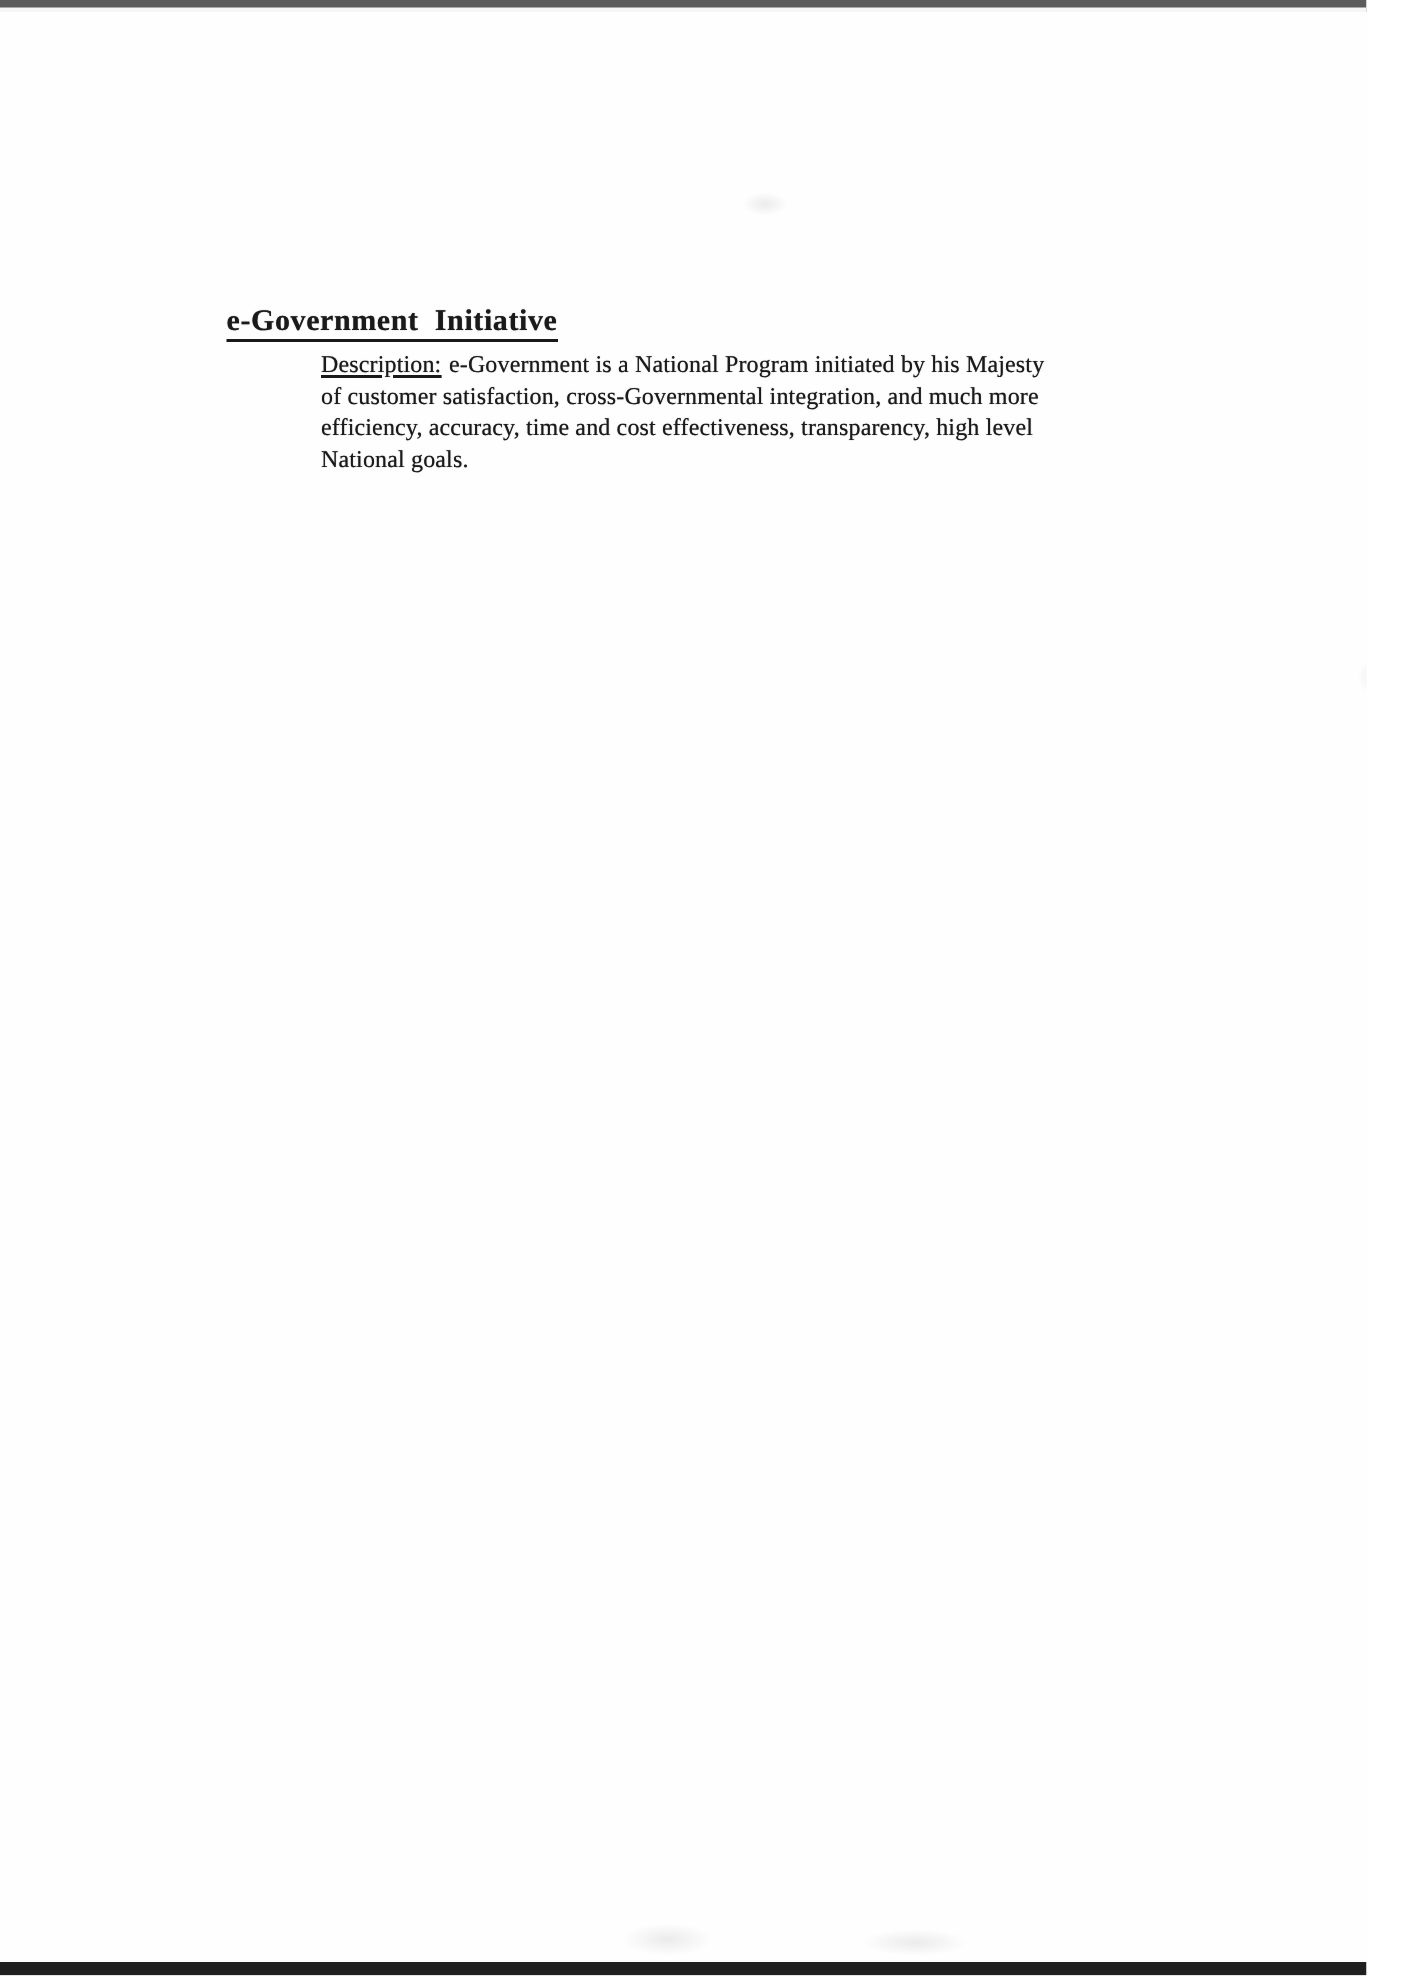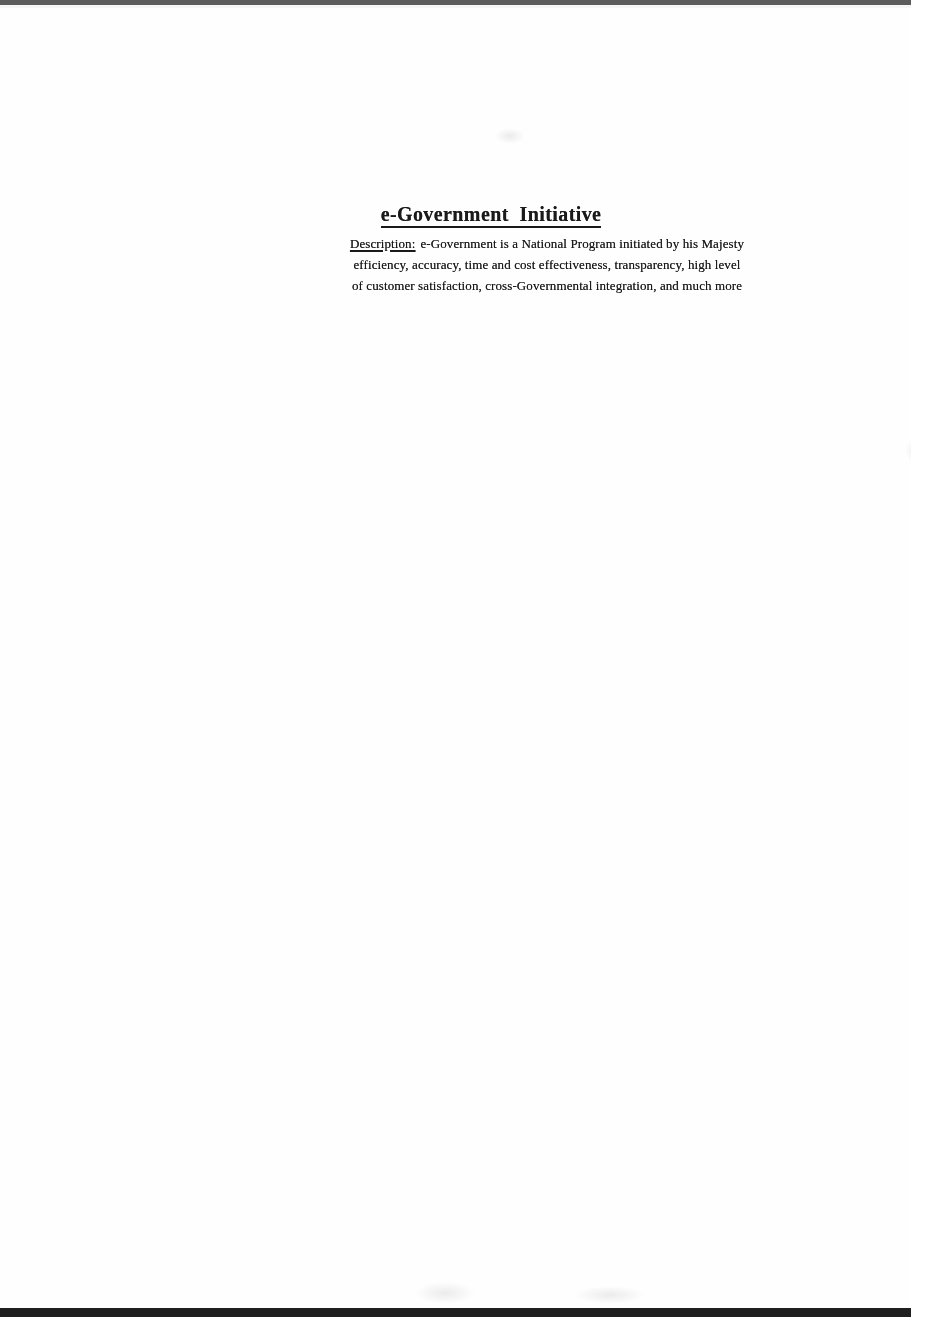--- a/index.html
+++ b/index.html
@@ -8,21 +8,20 @@
     background: #ffffff;
   }
   .screen {
     position: relative;
     width: 911px;
     height: 1317px;
     background: var(--background, #fefefe);
     overflow: hidden;
     font-family: "Liberation Serif", "DejaVu Serif", serif;
     color: var(--text-color, #1a1a1a);
-    text-align: center;
   }
   .top-bar {
     position: absolute;
     top: 0; left: 0;
     width: 100%;
     height: 5px;
     background: var(--top-bar-color, #5c5c5c);
     border-bottom: 3px solid #f6f6f6;
   }
   .bottom-bar {
@@ -44,23 +43,23 @@
     font-size: 20px;
     font-weight: bold;
     letter-spacing: 0.4px;
     line-height: 22px;
     white-space: pre;
     border-bottom: 2.5px solid #191919;
     padding-bottom: 1px;
     margin: 0;
   }
   .paragraph {
-    margin-left: 112px;
+    margin-left: 63px;
     margin-top: 5px;
-    font-size: 13px;
+    font-size: 16px;
     letter-spacing: 0.1px;
   }
   .para-line {
     white-space: pre;
     line-height: 21px;
     height: 21px;
   }
   .desc-label {
     text-decoration: underline;
     text-decoration-thickness: 1.5px;
@@ -82,22 +81,23 @@
 
 <div class="screen">
 
   <div class="top-bar"></div>
 
   <div class="content">
     <h1 class="heading">e-Government  Initiative</h1>
 
     <div class="paragraph">
       <div class="para-line"><span class="desc-label">Description:</span><span>e-Government is a National Program initiated by his Majesty</span></div>
+      <div class="para-line">of customer satisfaction, cross-Governmental integration, and much more</div>
       <div class="para-line">efficiency, accuracy, time and cost effectiveness, transparency, high level</div>
-      <div class="para-line">of customer satisfaction, cross-Governmental integration, and much more</div>
+      <div class="para-line">National goals.</div>
     </div>
   </div>
 
   <div class="scan-smudge smudge-1"></div>
   <div class="scan-smudge smudge-2"></div>
   <div class="scan-smudge smudge-3"></div>
   <div class="scan-smudge smudge-4"></div>
 
   <div class="bottom-bar"></div>
 

